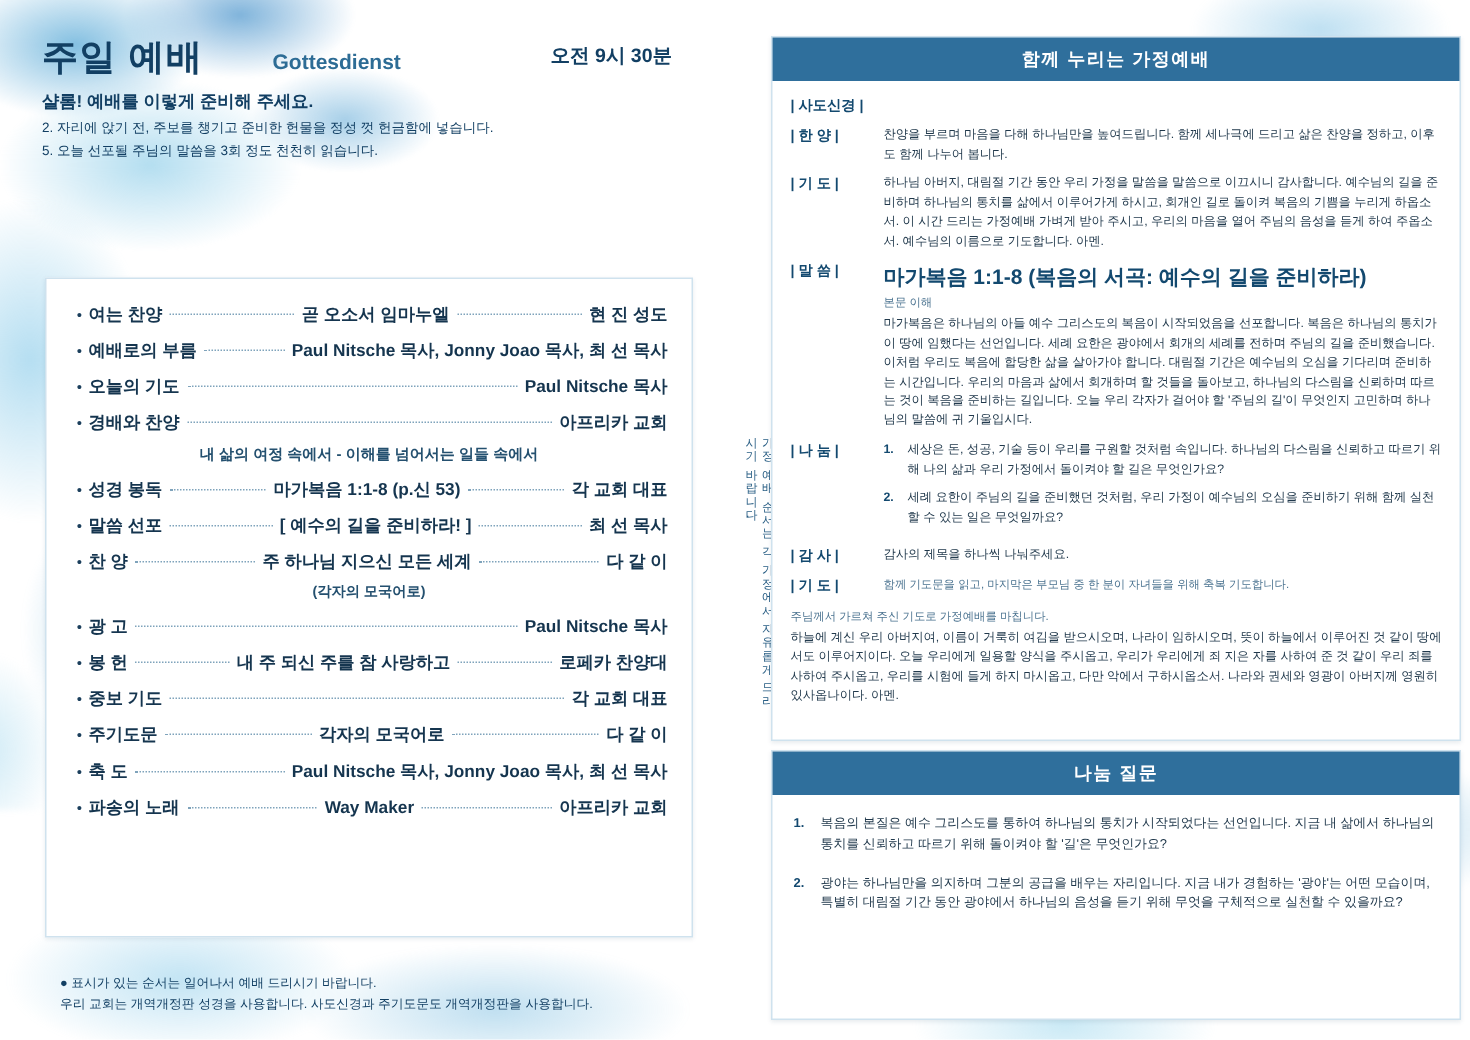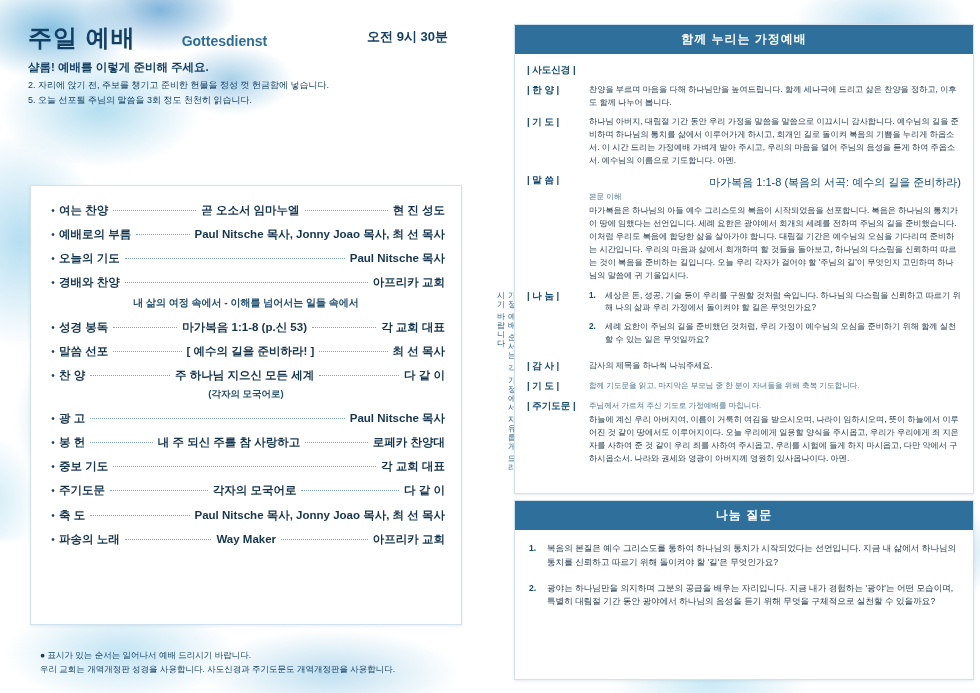--- a/index.html
+++ b/index.html
@@ -131,21 +131,21 @@
   #panel-home { position:absolute; left:8px; top:12px; width:460px; height:470px;margin-top:12px; }
   #panel-quest { position:absolute; left:8px; top:500px; width:460px; height:180px; }
 
   .home-body { padding:10px 12px 8px 12px; }
   .row { display:flex; margin-bottom:7px; }
   .row-label {
     flex:0 0 62px; font-size:9.5px; font-weight:bold; color:#13496f;
     text-align:left; white-space:nowrap;
   }
   .row-body { flex:1 1 auto; font-size:8.2px; color:#21394c; line-height:1.55; }
-  .row-body .ttl { font-weight:normal; color:#13496f; font-size:11px;text-align:right; }
+  .row-body .ttl { font-weight:bold; color:#13496f; font-size:14px; }
   .sub-tag { font-size:7.6px; color:#4b7390; margin-bottom:2px; }
   .qlist { counter-reset: q; }
   .qitem { display:flex; margin-bottom:6px; font-size:8.2px; color:#21394c; line-height:1.55; }
   .qnum { flex:0 0 16px; font-weight:bold; color:#13496f; }
   .paragraph { font-size:8.2px; color:#21394c; line-height:1.58; }
   .paragraph.b { font-weight:bold; color:#17405f; }
 
   .quest-body { padding:12px 14px; }
   .q2item { display:flex; margin-bottom:12px; font-size:8.6px; color:#1d3purple; }
   .q2item { color:#21394c; line-height:1.6; }
@@ -349,21 +349,20 @@
       </div>
 
       <div class="row">
         <div class="row-label">| 기 도 |</div>
         <div class="row-body">
           <div class="sub-tag">함께 기도문을 읽고, 마지막은 부모님 중 한 분이 자녀들을 위해 축복 기도합니다.</div>
         </div>
       </div>
 
       <div class="row">
-        <div class="row-label">| 주기도문 |</div>
         <div class="row-body">
           <div class="sub-tag">주님께서 가르쳐 주신 기도로 가정예배를 마칩니다.</div>
           <div class="paragraph">하늘에 계신 우리 아버지여, 이름이 거룩히 여김을 받으시오며, 나라이 임하시오며, 뜻이 하늘에서 이루어진 것 같이 땅에서도 이루어지이다. 오늘 우리에게 일용할 양식을 주시옵고, 우리가 우리에게 죄 지은 자를 사하여 준 것 같이 우리 죄를 사하여 주시옵고, 우리를 시험에 들게 하지 마시옵고, 다만 악에서 구하시옵소서. 나라와 권세와 영광이 아버지께 영원히 있사옵나이다. 아멘.</div>
         </div>
       </div>
 
     </div>
   </div>
 
   <div class="panel" id="panel-quest">

